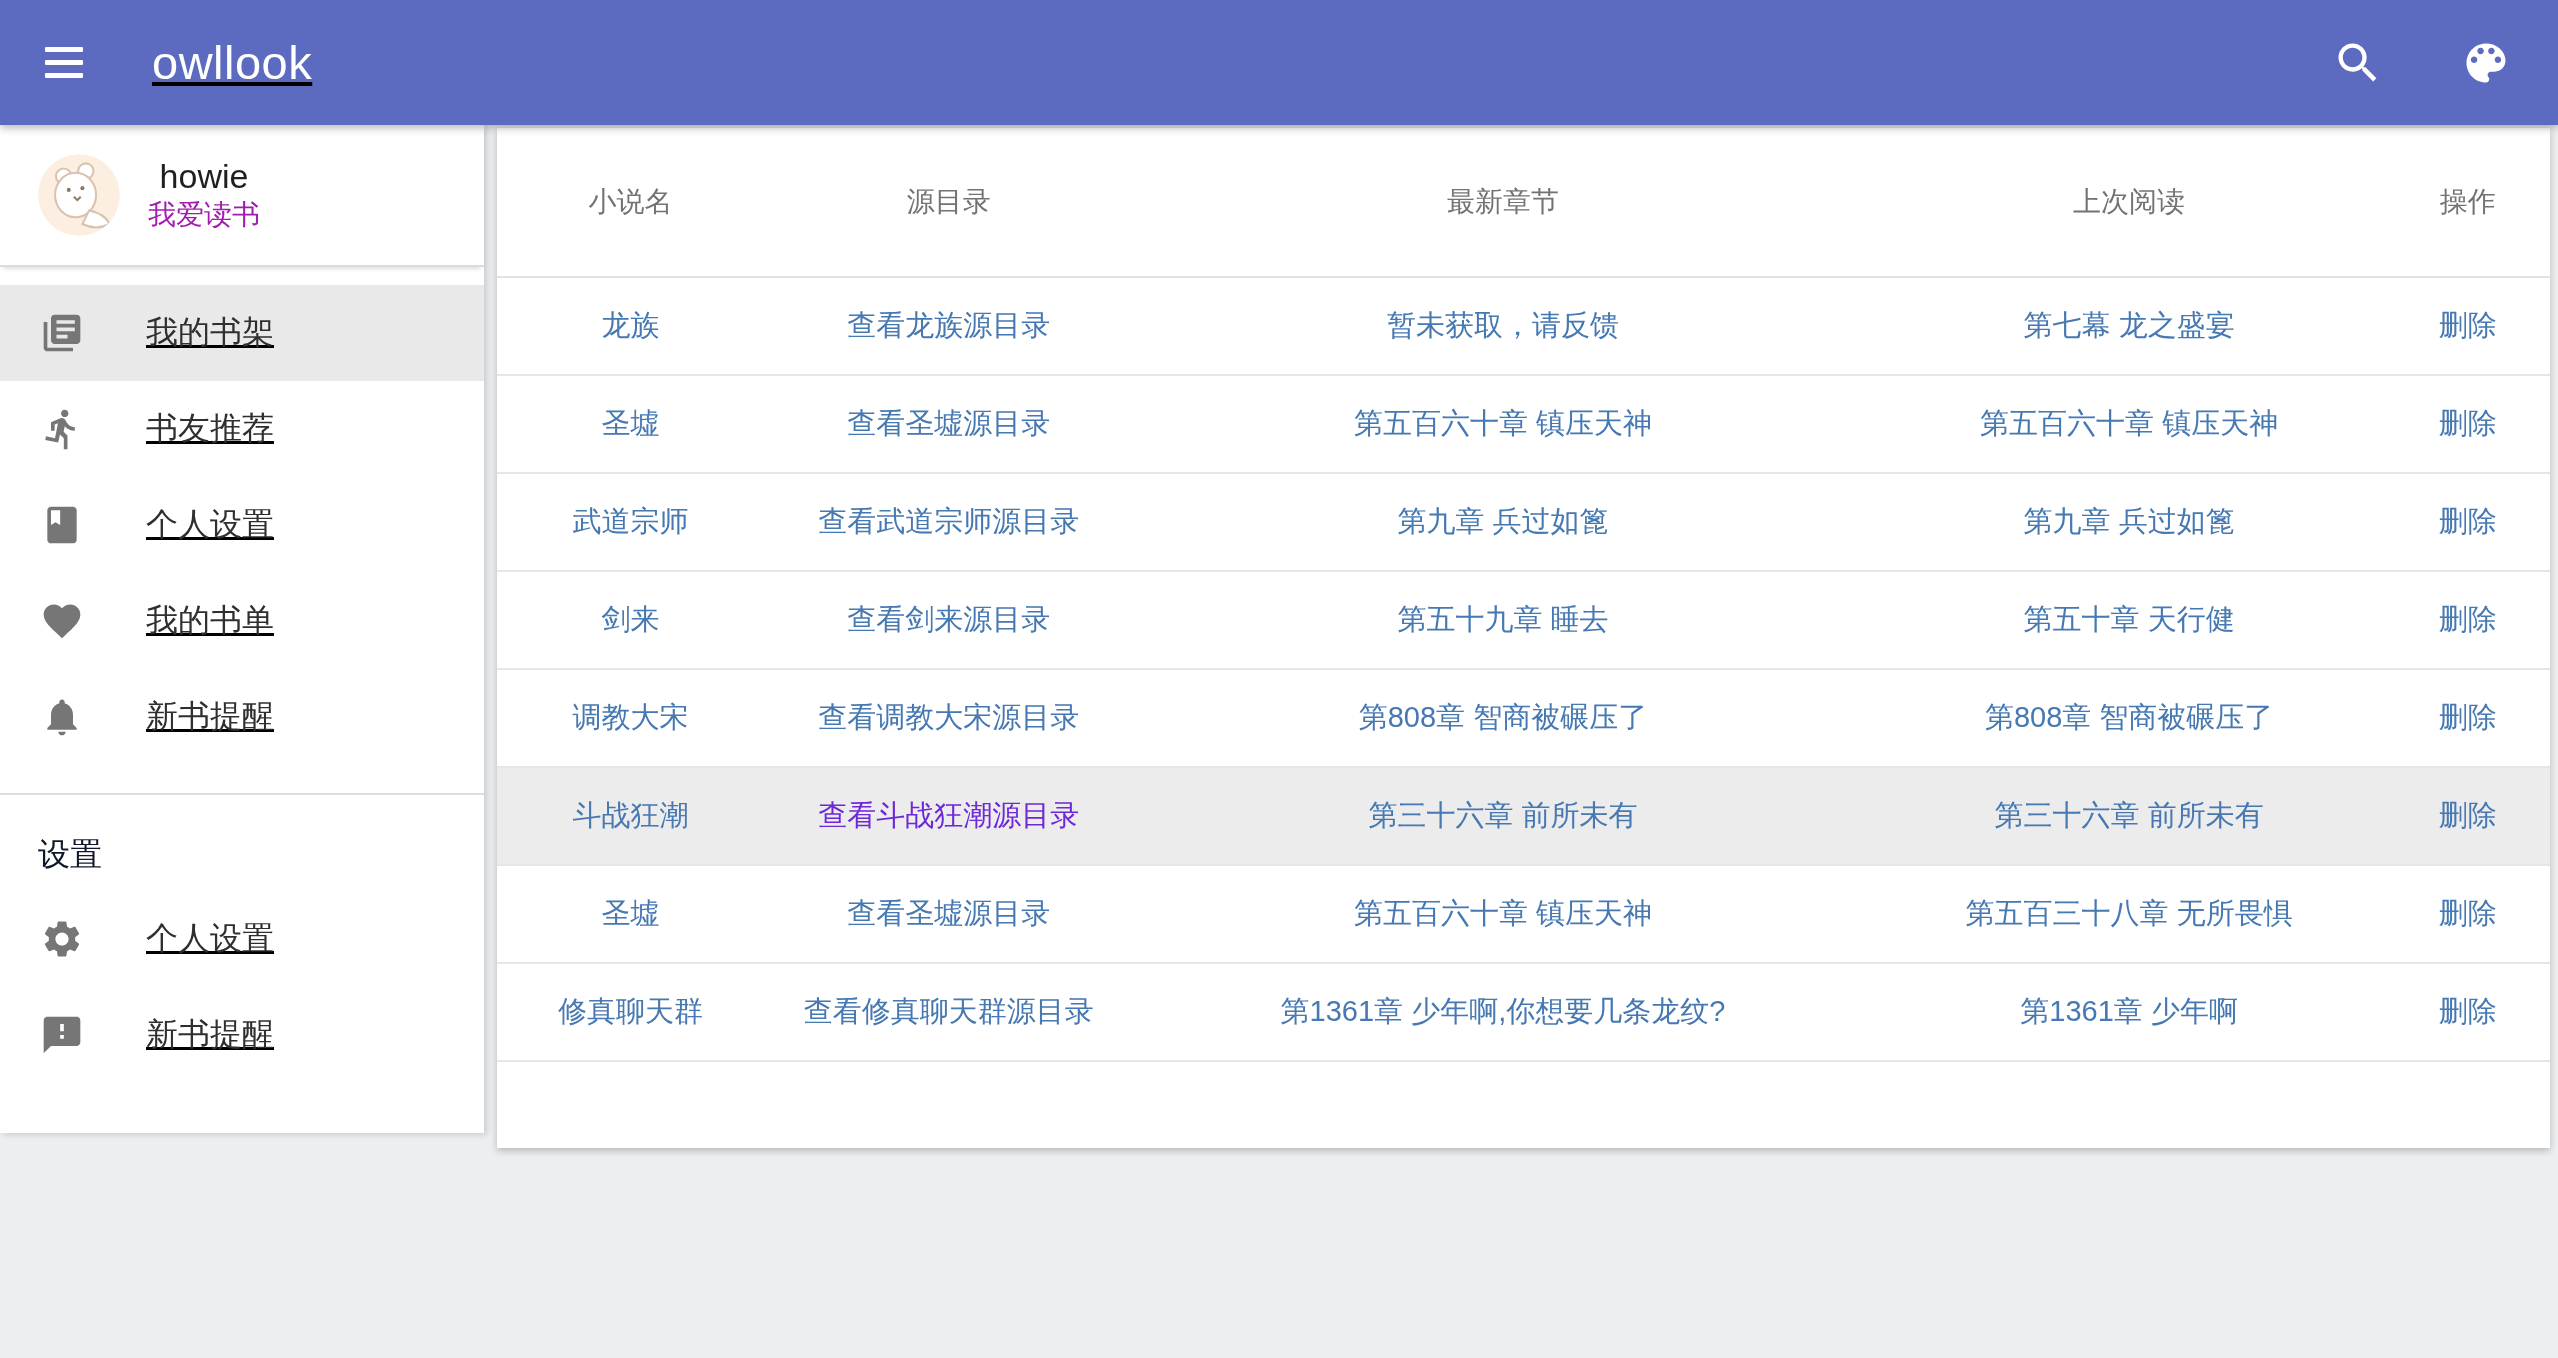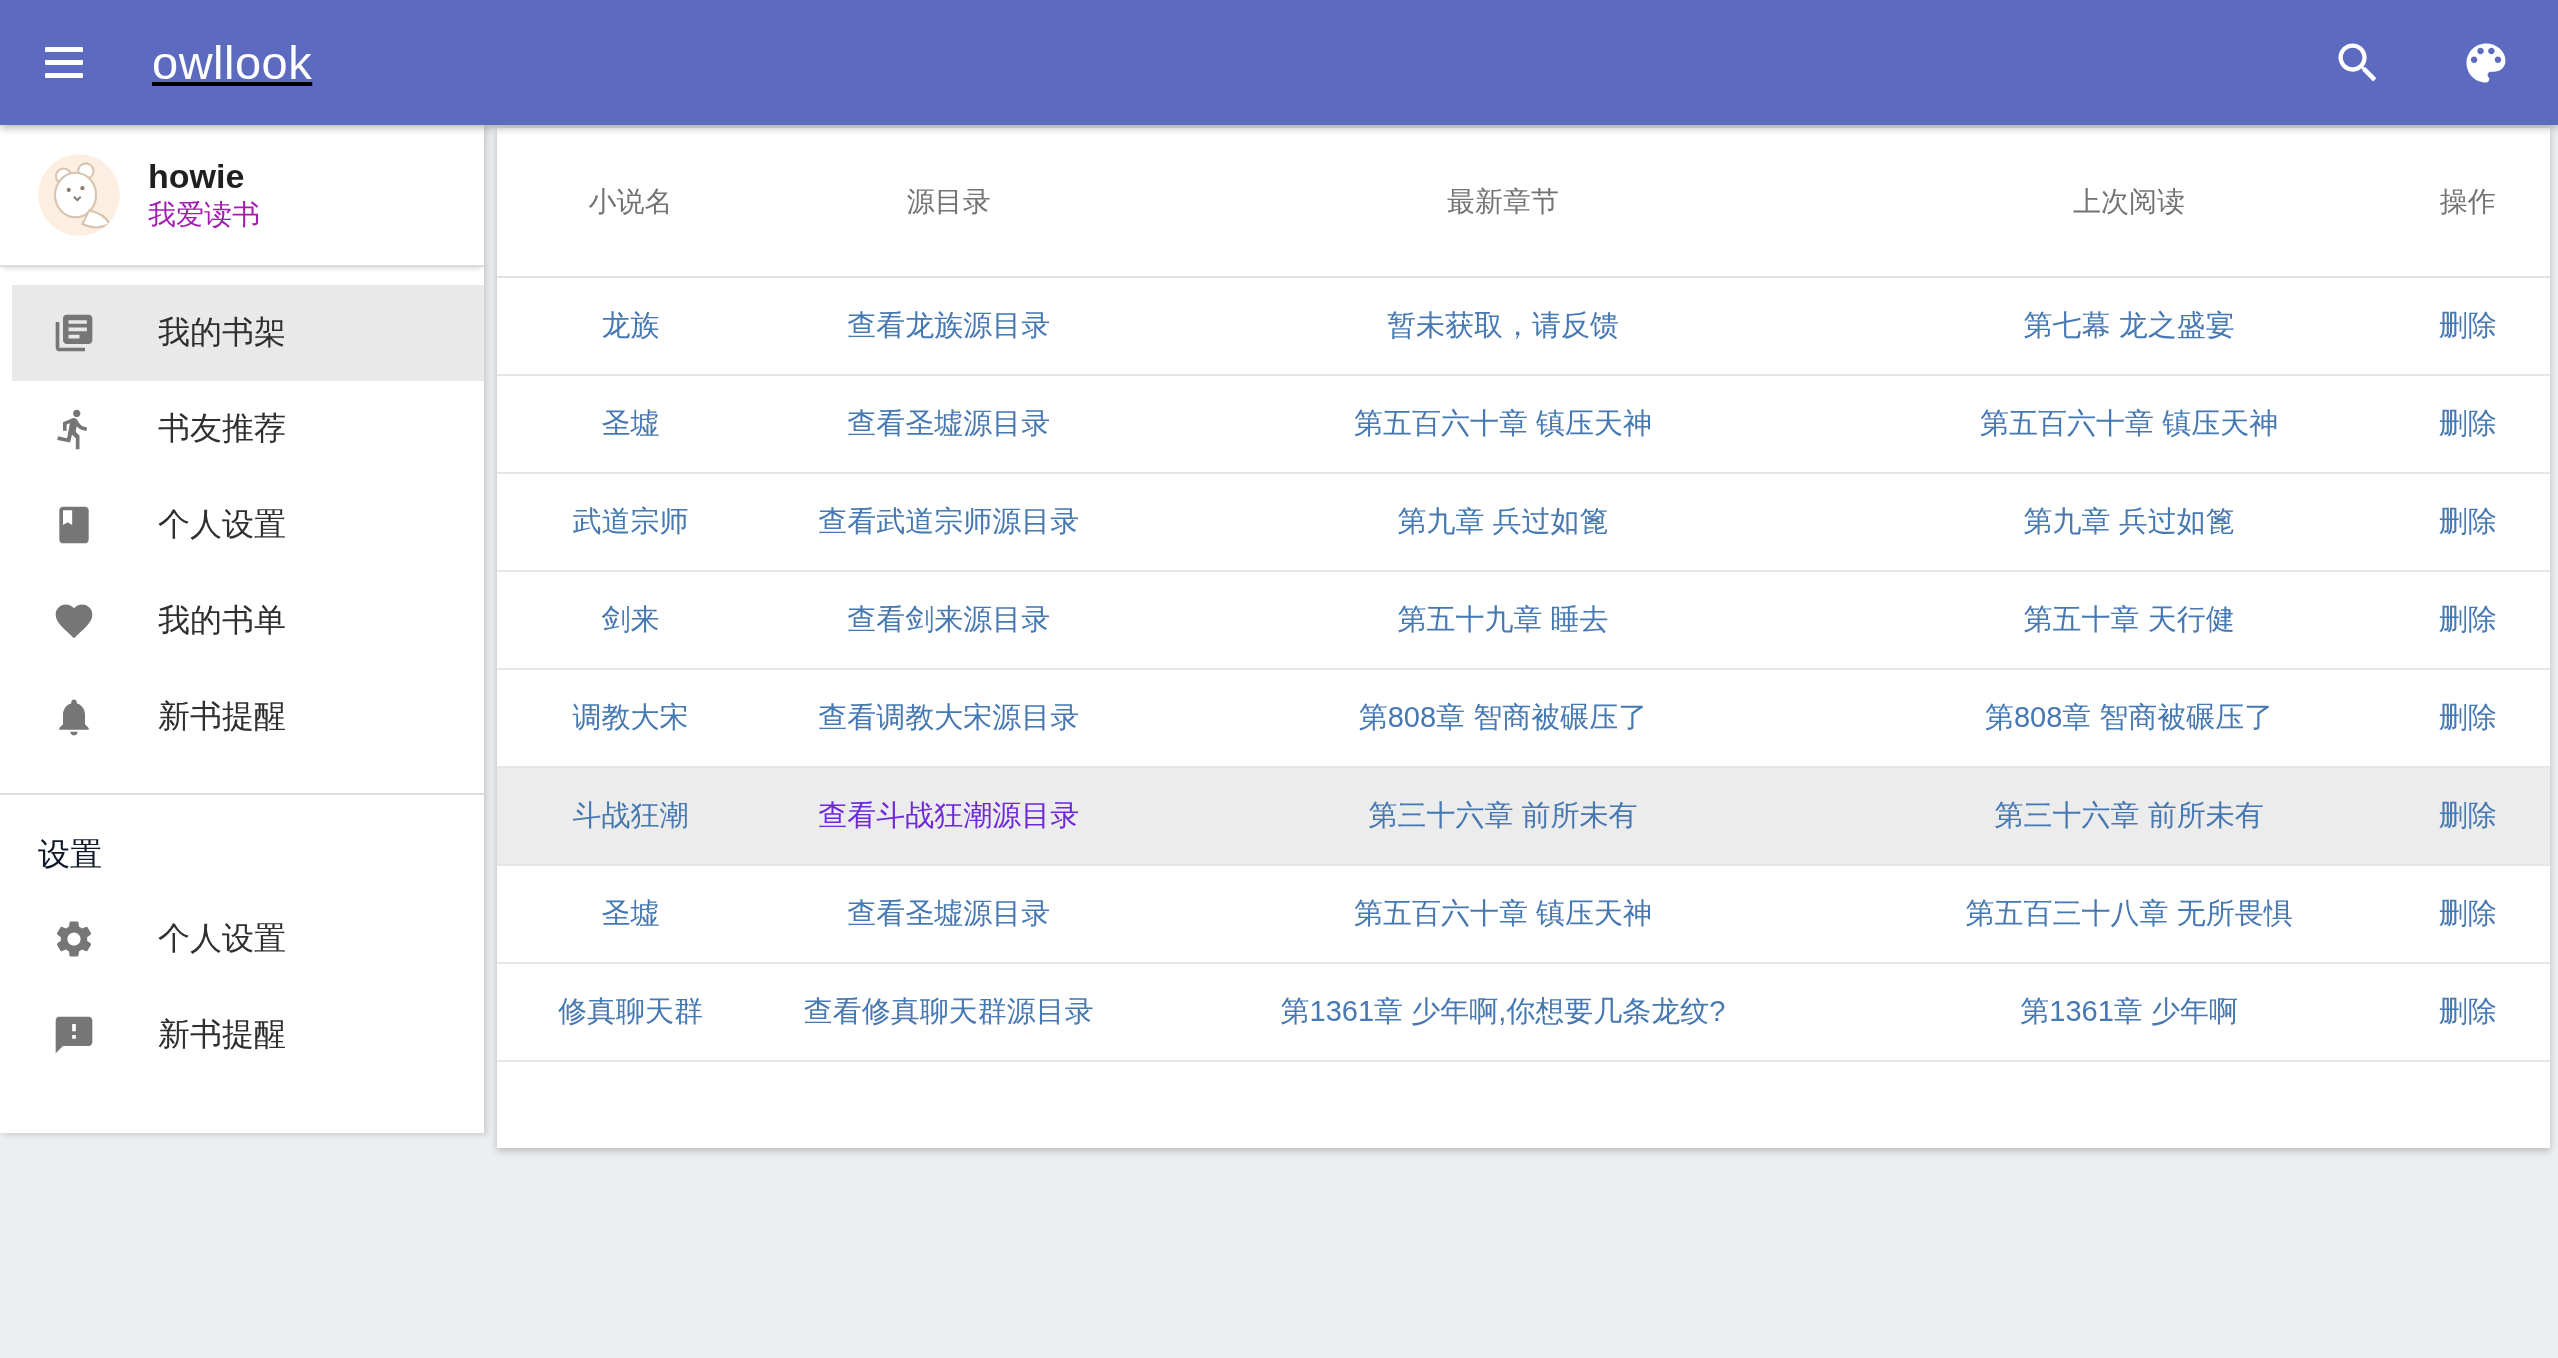--- a/index.html
+++ b/index.html
@@ -29,23 +29,23 @@
     box-shadow:3px 2px 6px rgba(0,0,0,.14);
   }
   .profile{
     height:140px;display:flex;align-items:center;padding-left:38px;
     border-bottom:2px solid #dcdcdc;
     box-shadow:0 4px 5px -3px rgba(0,0,0,.18);
     position:relative;background:#fff;z-index:2;
   }
   .avatar{width:82px;height:82px;border-radius:50%;overflow:hidden;flex:0 0 82px;}
   .profile-text{margin-left:28px;}
-  .uname{font-size:34px;font-weight:bold;color:#1f1f1f;line-height:40px;}
+  .uname{font-size:34px;font-weight:normal;color:#1f1f1f;line-height:40px;text-align:center;}
   .umotto{font-size:28px;color:#a21caf;line-height:38px;}
-  .menu{display:block;padding:18px 0 14px 12px;}
+  .menu{display:block;padding:18px 0 14px 0;text-decoration:underline;}
   .menu-item{display:flex;align-items:center;height:96px;cursor:pointer;}
   .menu-item.selected{background:#e9e9e9;}
   .menu-item .mi-icon{width:44px;height:44px;margin-left:40px;flex:0 0 44px;}
   .menu-item .mi-icon svg{width:44px;height:44px;fill:#767676;}
   .menu-item .mi-label{margin-left:62px;font-size:32px;color:#2f2f2f;}
   .menu-divider{height:0;border-top:2px solid #dcdcdc;margin:14px 0 0 0;}
   .section-label{font-size:32px;color:#0f172a;padding:38px 0 10px 38px;font-family:Liberation Serif, serif;}
   
   .card{
     position:absolute;left:497px;top:128px;width:2053px;height:1020px;

